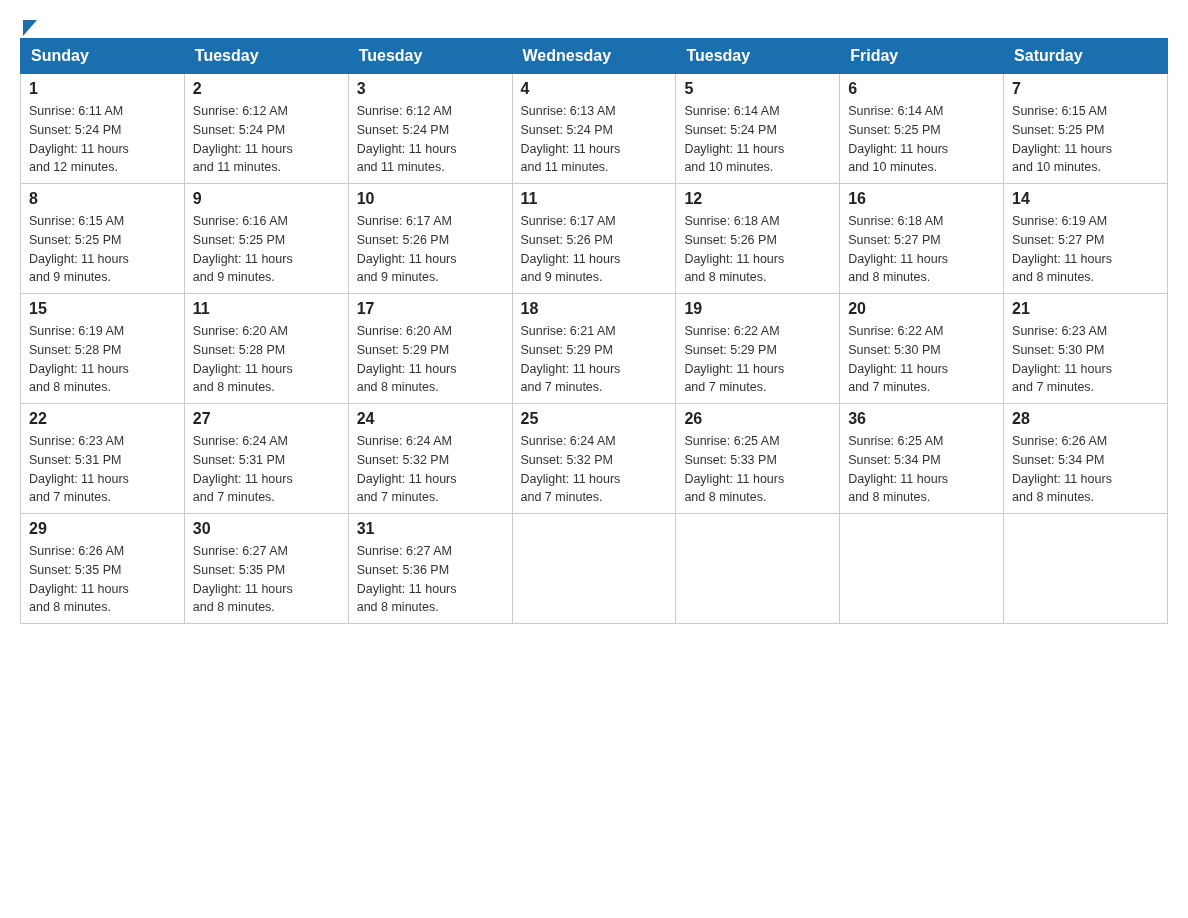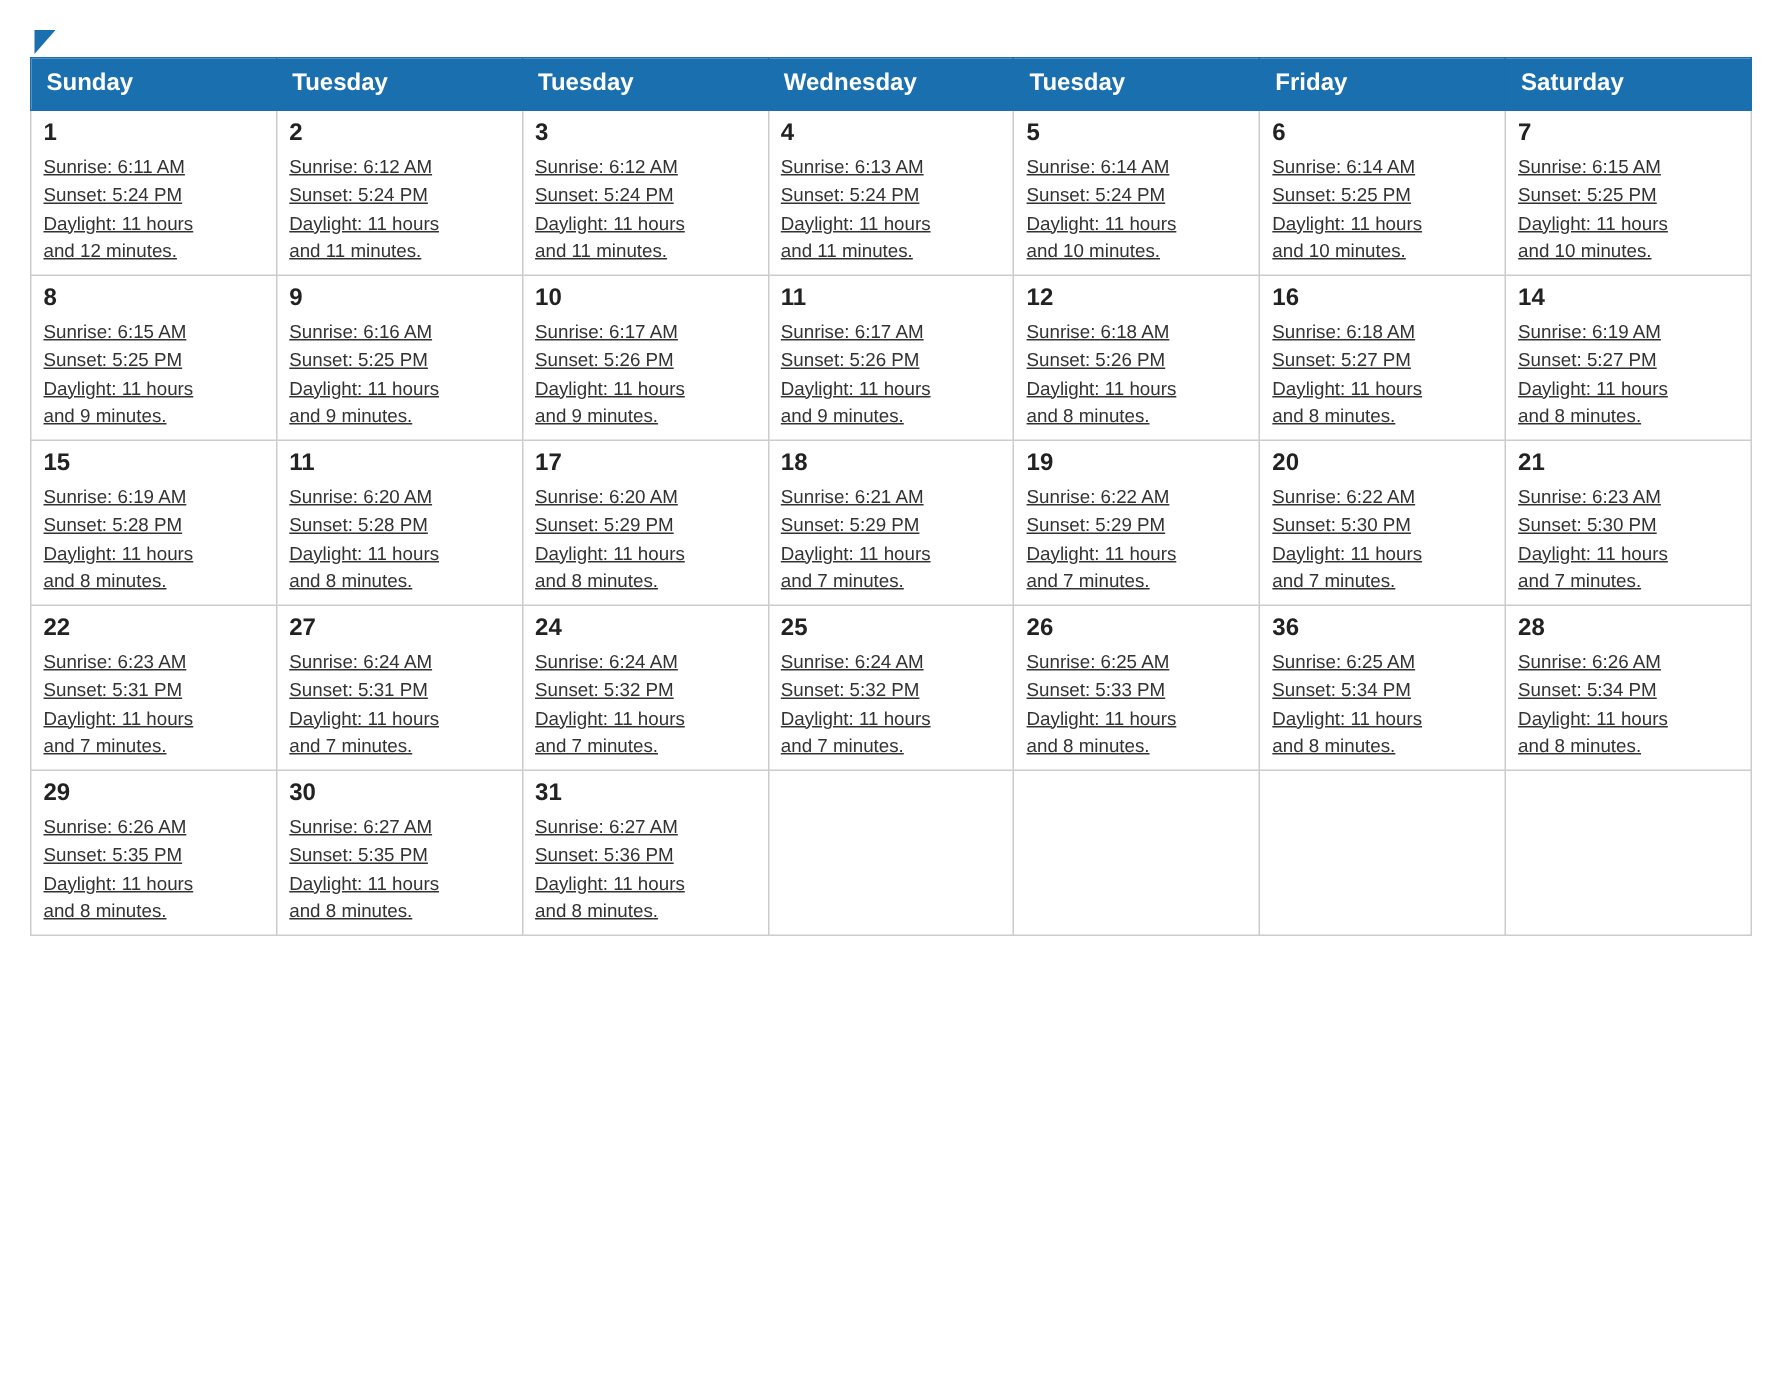--- a/index.html
+++ b/index.html
@@ -59,21 +59,20 @@
     .day-num {
       font-size: 16px;
       font-weight: bold;
       color: #222;
       margin-bottom: 4px;
     }
     .day-info {
       font-size: 12.5px;
       color: #333;
       line-height: 1.5;
-      text-decoration: underline;
     }
     tbody tr:nth-child(odd) td {
       background-color: #fff;
     }
     tbody tr:nth-child(even) td {
       background-color: #fff;
     }
     .empty-cell {
       background: #fff;
     }

